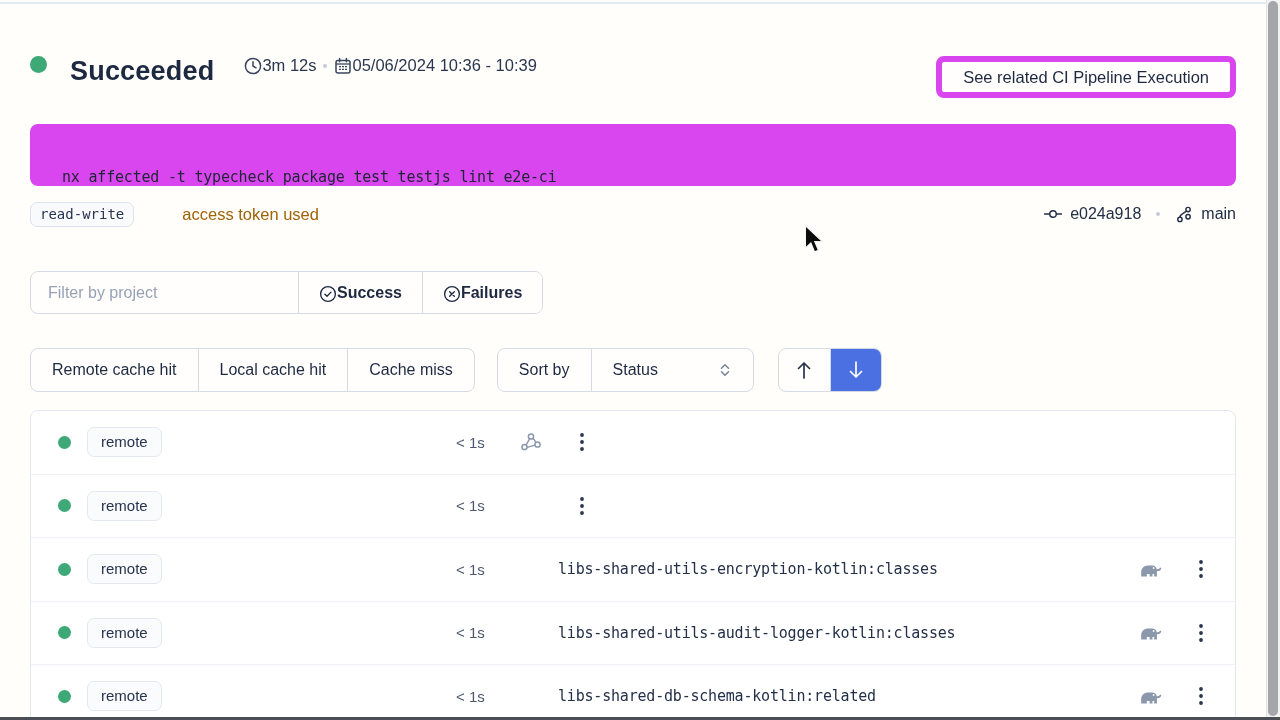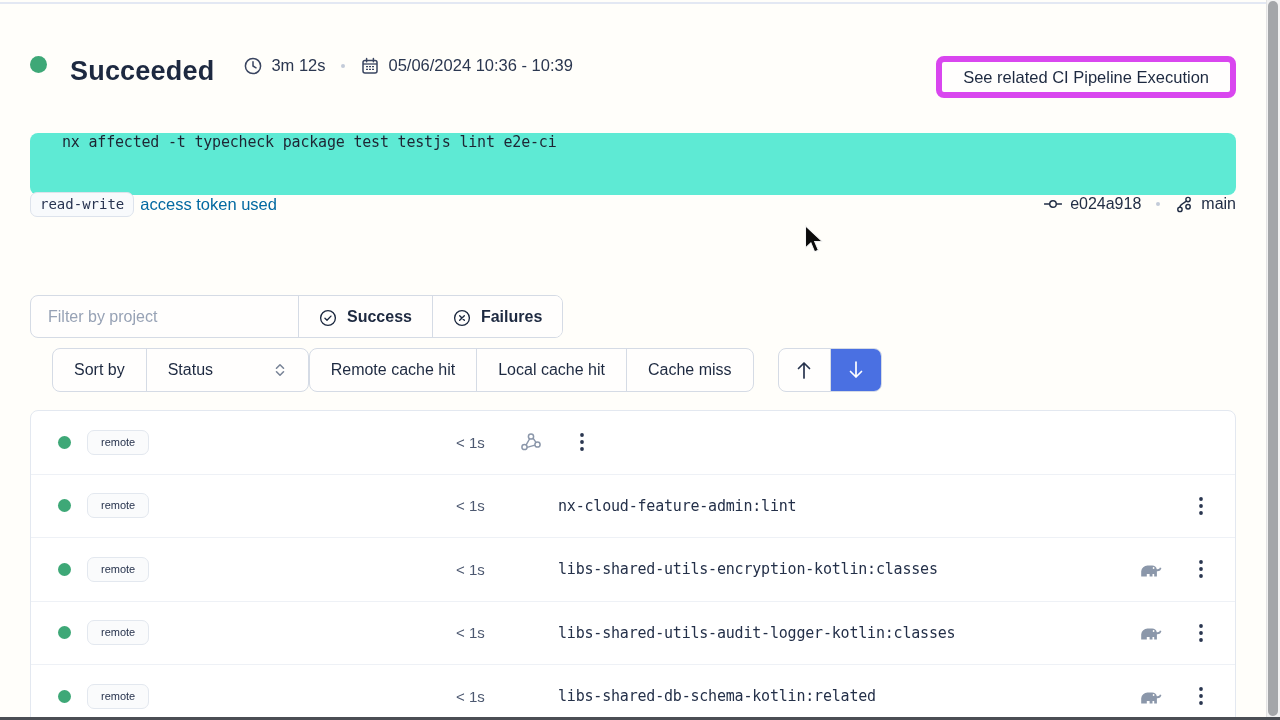--- a/index.html
+++ b/index.html
@@ -14,45 +14,45 @@
   .bottom-line { position:absolute; bottom:0; left:0; right:0; height:3px; background:#4b4e54; z-index:50; }
 
   
   .scrollbar { position:absolute; top:0; right:0; width:14px; height:720px; background:#f2f2f2; border-left:1px solid #e3e3e3; z-index:40; }
   .scrollbar .thumb { position:absolute; top:1px; bottom:4px; right:2px; width:10px; background:#a4a6a9; border-radius:5px; }
 
   
   .header { position:absolute; top:56px; left:30px; right:44px; height:43px; display:flex; align-items:flex-start; }
   .status-dot { width:17px; height:17px; border-radius:50%; background:#3ea877; flex:none; }
   .page-title { font-size:27px; font-weight:600; letter-spacing:0.2px; color:#1d2940; margin-left:23px; }
-  .meta { display:flex; align-items:center; margin-left:30px; gap:9px; font-size:16.5px; color:#2b3750; }
+  .meta { display:flex; align-items:center; margin-left:30px; font-size:16.5px; color:#2b3750; }
   .sep-dot { width:4px; height:4px; border-radius:50%; background:#c3cbd8; margin:0 7px; }
   .icon-18 { width:18px; height:18px; display:inline-flex; }
   .related-btn { margin-left:auto; height:42px; padding:0 21px; display:flex; align-items:center;
     border:6px solid #d946ef; border-radius:8px; background:#fffefd; font-size:16.5px; color:#1d2940; cursor:pointer; }
 
   
-  .command-block { position:absolute; top:133px; left:30px; right:44px; height:62px;
-    background:#5eead4; border-radius:8px; display:flex; align-items:flex-start; padding-left:32px; }
+  .command-block { position:absolute; top:124px; left:30px; right:44px; height:62px;
+    background:#d946ef; border-radius:8px; display:flex; align-items:flex-end; padding-left:32px; }
   .command-text { font-family:"DejaVu Sans Mono","Liberation Mono",monospace; font-size:15px; color:#1e2533; letter-spacing:-0.2px; }
 
   
-  .token-row { position:absolute; top:189px; left:30px; right:44px; height:30px; display:flex; align-items:center; }
+  .token-row { position:absolute; top:199px; left:30px; right:44px; height:30px; display:flex; align-items:center;gap:33px; }
   .token-badge { font-family:"DejaVu Sans Mono","Liberation Mono",monospace; font-size:14px; color:#273350;
     background:#f8fafc; border:1px solid #dde3ec; border-radius:7px; padding:3px 9px 4px; }
-  .token-text { font-size:16.5px; color:#0369a1; margin-left:6px; }
+  .token-text { font-size:16.5px; color:#a16207; margin-left:15px; }
   .vcs { margin-left:auto; display:flex; align-items:center; gap:8px; font-size:16px; color:#222e45; }
 
   
-  .filter-row1 { position:absolute; top:295px; left:30px; height:43px; display:inline-flex; align-items:stretch;
+  .filter-row1 { position:absolute; top:271px; left:30px; height:43px; display:inline-flex; align-items:stretch;
     border:1px solid #d5dbe5; border-radius:8px; background:#fffefd; overflow:hidden; }
   .filter-input { width:267px; border:none; outline:none; background:transparent; padding:0 17px; font-size:16px;
     font-family:"Liberation Sans", sans-serif; color:#1d2940; }
   .filter-input::placeholder { color:#97a2b5; }
-  .seg { display:flex; align-items:center; gap:10px; padding:0 20px; border-left:1px solid #d5dbe5;
+  .seg { display:flex; align-items:center; padding:0 20px; border-left:1px solid #d5dbe5;
     font-size:16px; font-weight:600; color:#1d2940; background:#fffefd; cursor:pointer; }
 
   
   .filter-row2 { position:absolute; top:348px; left:30px; right:44px; height:44px; display:flex; align-items:stretch; }
   .btn-group { display:inline-flex; align-items:stretch; border:1px solid #d5dbe5; border-radius:8px; background:#fffefd; overflow:hidden; }
   .btn-group .gseg { display:flex; align-items:center; justify-content:center; padding:0 21px;
     font-size:16px; font-weight:500; color:#1d2940; cursor:pointer; }
   .btn-group .gseg + .gseg { border-left:1px solid #d5dbe5; }
   .sort-group { margin-left:22px; }
   .sort-label-seg { padding:0 18px; font-weight:500; }
@@ -60,21 +60,21 @@
   .arrow-group { margin-left:24px; }
   .arrow-seg { width:51px; padding:0 !important; }
   .arrow-seg.active { background:#4a70e2; }
 
   
   .task-table { position:absolute; top:410px; left:30px; right:44px; height:400px;
     background:#ffffff; border:1px solid #e3e8f0; border-radius:8px; overflow:hidden; }
   .task-row { display:flex; align-items:center; height:63.5px; padding:0 24px 0 27px; border-bottom:1px solid #eef1f6; }
   .row-dot { width:13px; height:13px; border-radius:50%; background:#3ea877; flex:none; }
   .badge-col { width:369px; margin-left:16px; }
-  .remote-badge { display:inline-block; font-size:11px; color:#27334d; background:#fafbfc;
+  .remote-badge { display:inline-block; font-size:15px; color:#27334d; background:#fafbfc;
     border:1px solid #e3e8ef; border-radius:7px; padding:5px 13px 6px; }
   .dur-col { width:60px; font-size:15px; color:#4c5870; }
   .task-col { margin-left:42px; flex:1; font-family:"DejaVu Sans Mono","Liberation Mono",monospace; font-size:15px; color:#243049; letter-spacing:-0.2px; }
   .icon-col { width:30px; margin-right:26px; display:flex; justify-content:center; align-items:center; }
   .menu-col { width:20px; display:flex; justify-content:center; cursor:pointer; }
   svg { display:block; }
 
   
   .cursor { position:absolute; left:804px; top:225px; z-index:60; pointer-events:none; }
 </style>
@@ -152,37 +152,37 @@
       <svg width="20" height="20" viewBox="0 0 20 20">
           <circle cx="10" cy="10" r="8.2" fill="none" stroke="#1d2940" stroke-width="1.5"></circle>
           <path d="M7.4 7.4 l5.2 5.2 M12.6 7.4 l-5.2 5.2" stroke="#1d2940" stroke-width="1.5" stroke-linecap="round"></path>
         </svg>
     </span>
     <span>Failures</span>
   </div>
 </div>
 
 <div class="filter-row2">
+  <div class="btn-group">
+    <div class="gseg">Remote cache hit</div>
+    <div class="gseg">Local cache hit</div>
+    <div class="gseg">Cache miss</div>
+  </div>
+
   <div class="btn-group sort-group">
     <div class="gseg sort-label-seg">Sort by</div>
     <div class="gseg status-seg">
       <span>Status</span>
       <span>
         <svg width="14" height="16" viewBox="0 0 14 16">
             <path d="M3.5 6.2 L7 2.8 L10.5 6.2" fill="none" stroke="#7a8598" stroke-width="1.6" stroke-linecap="round" stroke-linejoin="round"></path>
             <path d="M3.5 9.8 L7 13.2 L10.5 9.8" fill="none" stroke="#7a8598" stroke-width="1.6" stroke-linecap="round" stroke-linejoin="round"></path>
           </svg>
       </span>
     </div>
-  </div>
-
-  <div class="btn-group">
-    <div class="gseg">Remote cache hit</div>
-    <div class="gseg">Local cache hit</div>
-    <div class="gseg">Cache miss</div>
   </div>
 
   <div class="btn-group arrow-group">
     <div class="gseg arrow-seg">
       <svg width="20" height="22" viewBox="0 0 20 22">
           <path d="M10 19 V4 M4.5 9.5 L10 4 L15.5 9.5" fill="none" stroke="#27334d" stroke-width="1.7" stroke-linecap="round" stroke-linejoin="round"></path>
         </svg>
     </div>
     <div class="gseg arrow-seg active">
       <svg width="20" height="22" viewBox="0 0 20 22">
@@ -218,21 +218,20 @@
         </svg>
     </div>
   </div>
 
   <div class="task-row">
     <div class="row-dot"></div>
     <div class="badge-col">
       <span class="remote-badge">remote</span>
     </div>
     <div class="dur-col">&lt; 1s</div>
-    <div class="task-col">nx-cloud-feature-admin:lint</div>
     <div class="icon-col">
       
       
     </div>
     <div class="menu-col">
       <svg width="6" height="22" viewBox="0 0 6 22">
           <circle cx="3" cy="4" r="1.9" fill="#2a3650"></circle>
           <circle cx="3" cy="11" r="1.9" fill="#2a3650"></circle>
           <circle cx="3" cy="18" r="1.9" fill="#2a3650"></circle>
         </svg>

